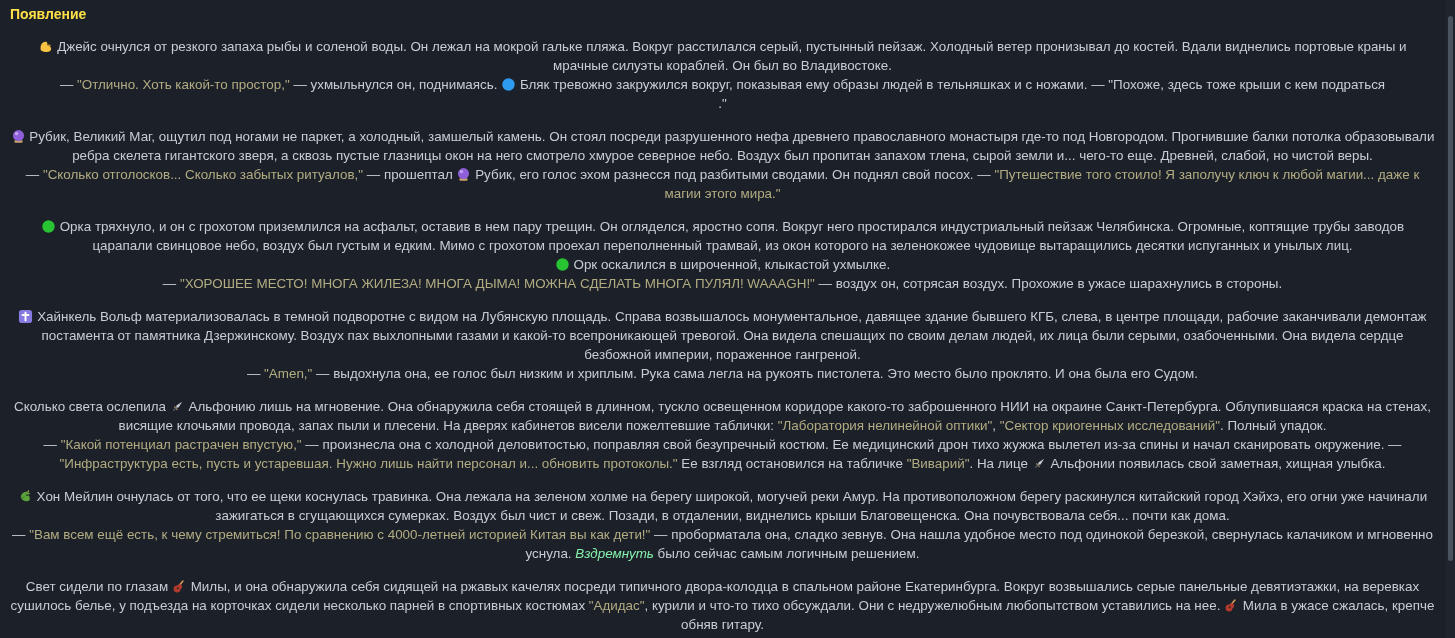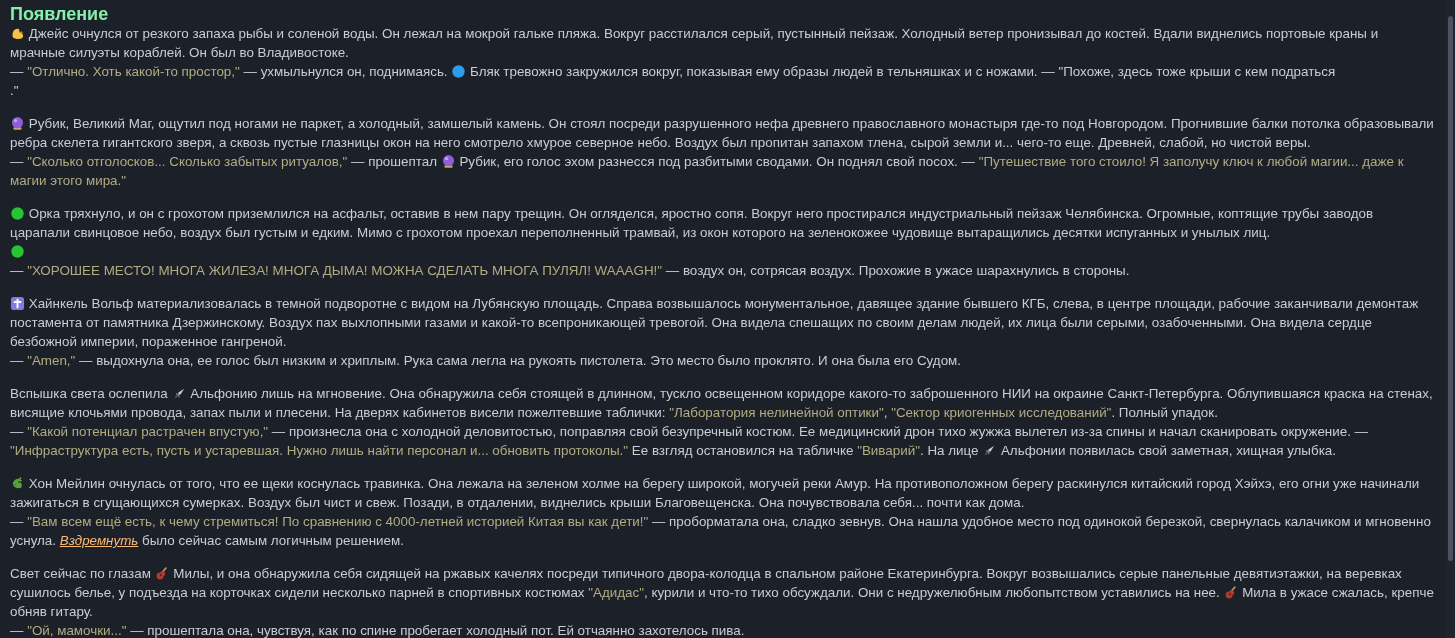--- a/index.html
+++ b/index.html
@@ -4,27 +4,27 @@
 <style>
   html,body{margin:0;padding:0;}
   body{
     width:1455px;height:638px;overflow:hidden;
     background:#1c2028;color:#c8cdd5;
     font-family:"Liberation Sans",sans-serif;
     font-size:13.4px;line-height:19px;
   }
   .message{padding:5px 20px 4px 10px;}
   .message-title{
-    font-size:18px;font-weight:700;color:#86efac;
-    margin:0 0 1px 0;line-height:18px;
+    font-size:14px;font-weight:700;color:#fde047;
+    margin:0 0 14px 0;line-height:18px;
   }
-  .msg-p{margin:0 0 14px 0;}
+  .msg-p{margin:0 0 14px 0;text-align:center;}
   .narr{color:#c8cdd5;}
   .quote{color:#b2ac83;}
-  .italic{font-style:italic;color:#fdba74;text-decoration:underline;}
+  .italic{font-style:italic;color:#86efac;}
   .emoji{display:inline-block;width:15px;height:15px;vertical-align:-2.5px;}
   .emoji svg{width:15px;height:15px;display:block;}
   .scrollbar{
     position:fixed;top:0;right:0;width:9px;height:638px;
     background:#20242c;
   }
   .scroll-thumb{
     position:absolute;top:16px;right:2px;width:5px;height:545px;
     background:#4b5260;border-radius:3px;
   }
@@ -47,46 +47,46 @@
             <circle cx="5.9" cy="4.9" r="1.8" fill="#c9aef2" opacity="0.9"></circle>
           </svg></span><span class="narr"> Рубик, Великий Маг, ощутил под ногами не паркет, а холодный, замшелый камень. Он стоял посреди разрушенного нефа древнего православного монастыря где-то под Новгородом. Прогнившие балки потолка образовывали ребра скелета гигантского зверя, а сквозь пустые глазницы окон на него смотрело хмурое северное небо. Воздух был пропитан запахом тлена, сырой земли и... чего-то еще. Древней, слабой, но чистой веры.</span><br><span class="narr">— </span><span class="quote">"Сколько отголосков... Сколько забытых ритуалов,"</span><span class="narr"> — прошептал </span><span class="emoji"><svg viewBox="0 0 16 16">
             <rect x="3.6" y="12" width="8.8" height="2.7" rx="1.3" fill="#c9a26a"></rect>
             <circle cx="8" cy="7" r="5.9" fill="#8e5fd8"></circle>
             <circle cx="5.9" cy="4.9" r="1.8" fill="#c9aef2" opacity="0.9"></circle>
           </svg></span><span class="narr"> Рубик, его голос эхом разнесся под разбитыми сводами. Он поднял свой посох. — </span><span class="quote">"Путешествие того стоило! Я заполучу ключ к любой магии... даже к магии этого мира."</span></p>
       <p class="msg-p"><span class="emoji"><svg viewBox="0 0 16 16">
             <circle cx="8" cy="8" r="6.6" fill="#27c332"></circle>
           </svg></span><span class="narr"> Орка тряхнуло, и он с грохотом приземлился на асфальт, оставив в нем пару трещин. Он огляделся, яростно сопя. Вокруг него простирался индустриальный пейзаж Челябинска. Огромные, коптящие трубы заводов царапали свинцовое небо, воздух был густым и едким. Мимо с грохотом проехал переполненный трамвай, из окон которого на зеленокожее чудовище вытаращились десятки испуганных и унылых лиц.</span><br><span class="emoji"><svg viewBox="0 0 16 16">
             <circle cx="8" cy="8" r="6.6" fill="#27c332"></circle>
-          </svg></span><br><span class="narr">— </span><span class="quote">"ХОРОШЕЕ МЕСТО! МНОГА ЖИЛЕЗА! МНОГА ДЫМА! МОЖНА СДЕЛАТЬ МНОГА ПУЛЯЛ! WAAAGH!"</span><span class="narr"> — воздух он, сотрясая воздух. Прохожие в ужасе шарахнулись в стороны.</span></p>
+          </svg></span><span class="narr"> Орк оскалился в широченной, клыкастой ухмылке.</span><br><span class="narr">— </span><span class="quote">"ХОРОШЕЕ МЕСТО! МНОГА ЖИЛЕЗА! МНОГА ДЫМА! МОЖНА СДЕЛАТЬ МНОГА ПУЛЯЛ! WAAAGH!"</span><span class="narr"> — воздух он, сотрясая воздух. Прохожие в ужасе шарахнулись в стороны.</span></p>
       <p class="msg-p"><span class="emoji"><svg viewBox="0 0 16 16">
             <rect x="1" y="1" width="14" height="14" rx="3" fill="#8679e0"></rect>
             <rect x="7" y="3" width="2" height="10" fill="#ffffff"></rect>
             <rect x="4" y="5.4" width="8" height="2" fill="#ffffff"></rect>
           </svg></span><span class="narr"> Хайнкель Вольф материализовалась в темной подворотне с видом на Лубянскую площадь. Справа возвышалось монументальное, давящее здание бывшего КГБ, слева, в центре площади, рабочие заканчивали демонтаж постамента от памятника Дзержинскому. Воздух пах выхлопными газами и какой-то всепроникающей тревогой. Она видела спешащих по своим делам людей, их лица были серыми, озабоченными. Она видела сердце безбожной империи, пораженное гангреной.</span><br><span class="narr">— </span><span class="quote">"Amen,"</span><span class="narr"> — выдохнула она, ее голос был низким и хриплым. Рука сама легла на рукоять пистолета. Это место было проклято. И она была его Судом.</span></p>
-      <p class="msg-p"><span class="narr">Вспышка света ослепила </span><span class="emoji"><svg viewBox="0 0 16 16">
+      <p class="msg-p"><span class="narr">Сколько света ослепила </span><span class="emoji"><svg viewBox="0 0 16 16">
             <g transform="rotate(45 8 8)">
               <path d="M8 1 L9.6 8 L8 10 L6.4 8 Z" fill="#c8cdd5"></path>
               <rect x="5.3" y="9.7" width="5.4" height="1.5" rx="0.7" fill="#8a7a5f"></rect>
               <rect x="7.2" y="11.1" width="1.6" height="3.4" rx="0.8" fill="#505a66"></rect>
             </g>
           </svg></span><span class="narr"> Альфонию лишь на мгновение. Она обнаружила себя стоящей в длинном, тускло освещенном коридоре какого-то заброшенного НИИ на окраине Санкт-Петербурга. Облупившаяся краска на стенах, висящие клочьями провода, запах пыли и плесени. На дверях кабинетов висели пожелтевшие таблички: </span><span class="quote">"Лаборатория нелинейной оптики"</span><span class="narr">, </span><span class="quote">"Сектор криогенных исследований"</span><span class="narr">. Полный упадок.</span><br><span class="narr">— </span><span class="quote">"Какой потенциал растрачен впустую,"</span><span class="narr"> — произнесла она с холодной деловитостью, поправляя свой безупречный костюм. Ее медицинский дрон тихо жужжа вылетел из-за спины и начал сканировать окружение. — </span><span class="quote">"Инфраструктура есть, пусть и устаревшая. Нужно лишь найти персонал и... обновить протоколы."</span><span class="narr"> Ее взгляд остановился на табличке </span><span class="quote">"Виварий"</span><span class="narr">. На лице </span><span class="emoji"><svg viewBox="0 0 16 16">
             <g transform="rotate(45 8 8)">
               <path d="M8 1 L9.6 8 L8 10 L6.4 8 Z" fill="#c8cdd5"></path>
               <rect x="5.3" y="9.7" width="5.4" height="1.5" rx="0.7" fill="#8a7a5f"></rect>
               <rect x="7.2" y="11.1" width="1.6" height="3.4" rx="0.8" fill="#505a66"></rect>
             </g>
           </svg></span><span class="narr"> Альфонии появилась свой заметная, хищная улыбка.</span></p>
       <p class="msg-p"><span class="emoji"><svg viewBox="0 0 16 16">
             <path d="M3 9 C3 5 6 3 10 3 L13.2 5 L10.4 6.1 C12.4 7.2 13.2 9.4 12.2 12.2 C9 13.8 4.8 13.2 3 9 Z" fill="#5aa33c"></path>
             <path d="M10 3 L11 1.1 L12.1 3 Z" fill="#e8c24a"></path>
             <circle cx="9.6" cy="6.6" r="0.9" fill="#26321e"></circle>
             <path d="M3.3 9.2 C4.8 9.7 6.2 9.4 7.1 8.3" stroke="#3c7a28" stroke-width="1" fill="none"></path>
           </svg></span><span class="narr"> Хон Мейлин очнулась от того, что ее щеки коснулась травинка. Она лежала на зеленом холме на берегу широкой, могучей реки Амур. На противоположном берегу раскинулся китайский город Хэйхэ, его огни уже начинали зажигаться в сгущающихся сумерках. Воздух был чист и свеж. Позади, в отдалении, виднелись крыши Благовещенска. Она почувствовала себя... почти как дома.</span><br><span class="narr">— </span><span class="quote">"Вам всем ещё есть, к чему стремиться! По сравнению с 4000-летней историей Китая вы как дети!"</span><span class="narr"> — проборматала она, сладко зевнув. Она нашла удобное место под одинокой березкой, свернулась калачиком и мгновенно уснула. </span><span class="italic">Вздремнуть</span><span class="narr"> было сейчас самым логичным решением.</span></p>
-      <p class="msg-p"><span class="narr">Свет сейчас по глазам </span><span class="emoji"><svg viewBox="0 0 16 16">
+      <p class="msg-p"><span class="narr">Свет сидели по глазам </span><span class="emoji"><svg viewBox="0 0 16 16">
             <rect x="8.7" y="0.6" width="1.7" height="8.2" rx="0.8" transform="rotate(40 9.5 4.7)" fill="#d79a59"></rect>
             <circle cx="5.4" cy="10.6" r="3.7" fill="#b03a2e"></circle>
             <circle cx="8.1" cy="8.3" r="2.7" fill="#b03a2e"></circle>
             <circle cx="6.2" cy="9.8" r="1.1" fill="#3a2a20"></circle>
           </svg></span><span class="narr"> Милы, и она обнаружила себя сидящей на ржавых качелях посреди типичного двора-колодца в спальном районе Екатеринбурга. Вокруг возвышались серые панельные девятиэтажки, на веревках сушилось белье, у подъезда на корточках сидели несколько парней в спортивных костюмах </span><span class="quote">"Адидас"</span><span class="narr">, курили и что-то тихо обсуждали. Они с недружелюбным любопытством уставились на нее. </span><span class="emoji"><svg viewBox="0 0 16 16">
             <rect x="8.7" y="0.6" width="1.7" height="8.2" rx="0.8" transform="rotate(40 9.5 4.7)" fill="#d79a59"></rect>
             <circle cx="5.4" cy="10.6" r="3.7" fill="#b03a2e"></circle>
             <circle cx="8.1" cy="8.3" r="2.7" fill="#b03a2e"></circle>
             <circle cx="6.2" cy="9.8" r="1.1" fill="#3a2a20"></circle>
           </svg></span><span class="narr"> Мила в ужасе сжалась, крепче обняв гитару.</span><br><span class="narr">— </span><span class="quote">"Ой, мамочки..."</span><span class="narr"> — прошептала она, чувствуя, как по спине пробегает холодный пот. Ей отчаянно захотелось пива.</span></p>

